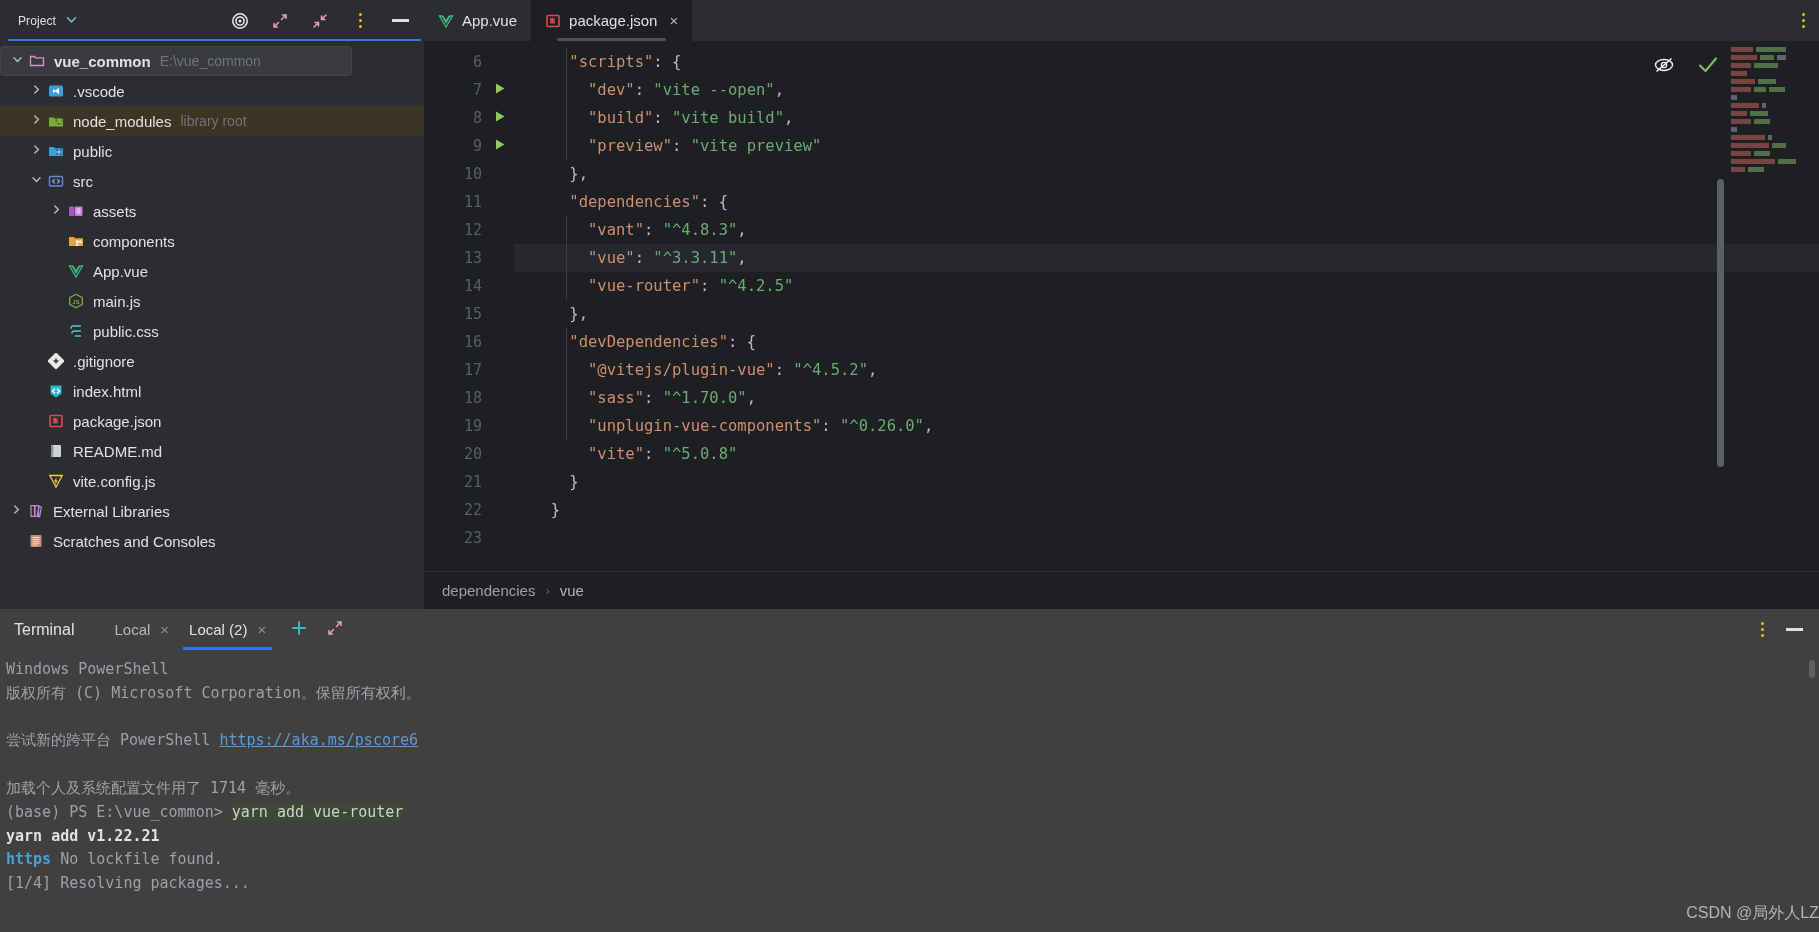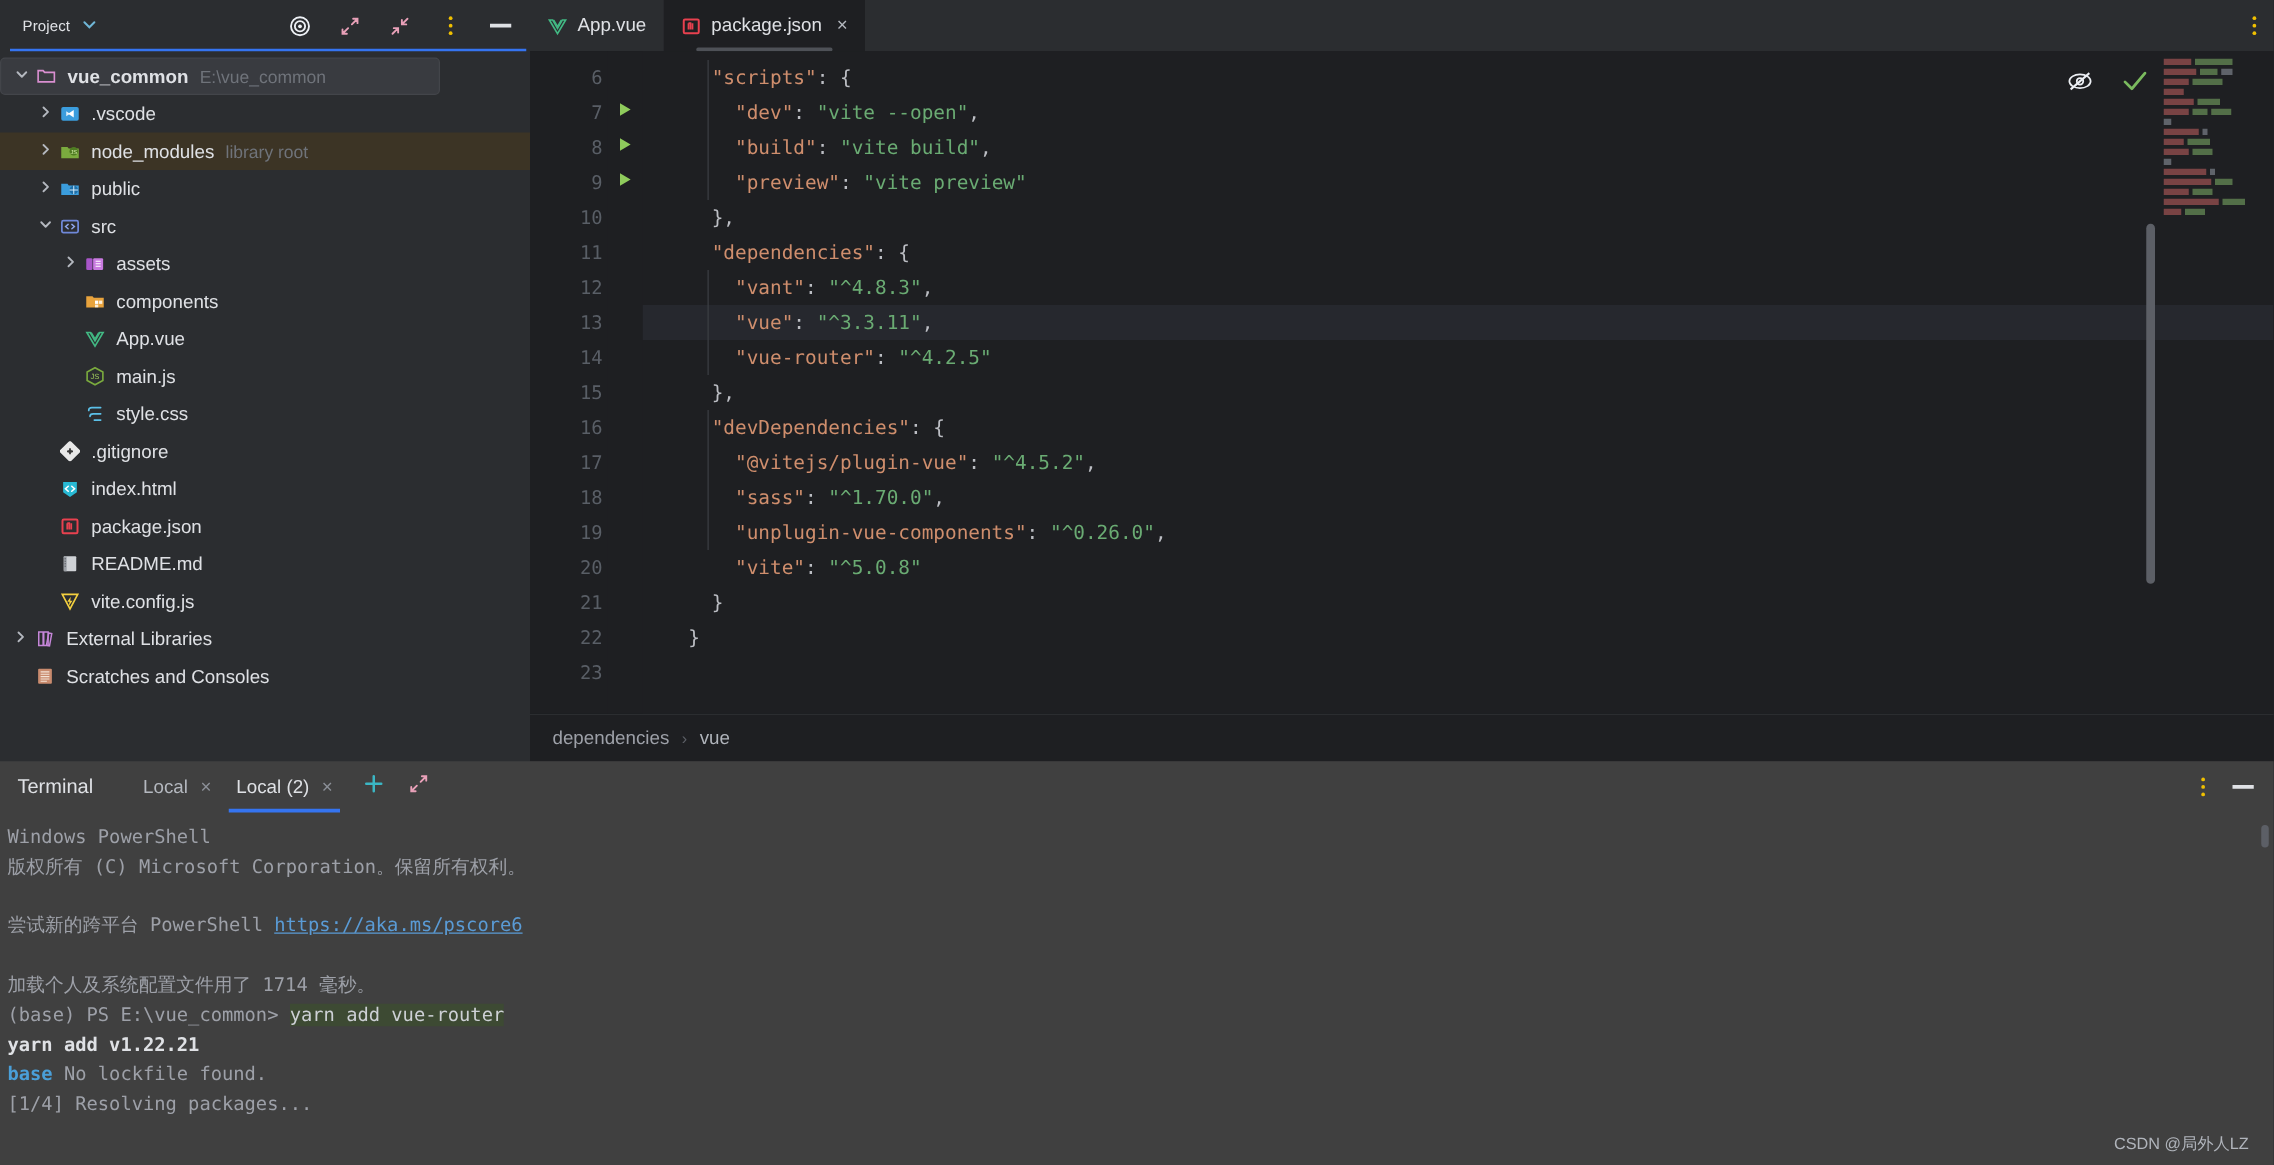--- a/index.html
+++ b/index.html
@@ -150,21 +150,21 @@
   .t-line { height: 23.8px; line-height: 23.8px; white-space: pre; }
   .t-dim { color: #9da0a8; }
   .t-link { color:#5a9bd5; text-decoration: underline; }
   .t-bold { color:#dfe1e5; font-weight: bold;}
   .t-info { color:#4a9fd8; font-weight:bold;}
   .t-hl { background:#3d4a33; color:#cdd0d5; }
   .t-scroll {
     position:absolute; right: 4px; top: 10px; width: 6px; height: 18px; background:#5c5f66; border-radius:3px;
   }
   .watermark {
-    position:absolute; right: 20px; bottom: 8px; color:#b0b4bb; font-size: 13px;
+    position:absolute; right: 0; bottom: 8px; color:#b0b4bb; font-size: 16px;
     font-family: "Liberation Sans", sans-serif;
   }
   .kebab { display:flex; flex-direction:column; gap:3px; }
   .kebab i { width:3px; height:3px; background:#f0c000; display:block; border-radius:50%;}
   .minus { width:17px; height:3px; background:#dfe1e5; display:block;}
 </style>
 </head>
 <body>
 
 <div id="app">
@@ -323,21 +323,21 @@
             </span>
             <span class="lbl">main.js</span>
           </div>
           <div class="row" style="padding-left: 46px;">
             <span class="arrow none"></span>
             <span class="ficon">
               <svg width="16" height="16" viewBox="0 0 16 16">
                 <path d="M12.5 3 H5.5 C3.5 3 3 4.4 3 5.3 M12.5 8 H6.5 C4.6 8 4 9.2 4 10 M12.5 13 H7.5" stroke="#5bc0e8" stroke-width="1.4" fill="none" stroke-linecap="round"></path>
               </svg>
             </span>
-            <span class="lbl">style.css</span>
+            <span class="lbl">public.css</span>
           </div>
           <div class="row" style="padding-left: 26px;">
             <span class="arrow none"></span>
             <span class="ficon">
               <svg width="16" height="16" viewBox="0 0 16 16">
                 <rect x="1.8" y="1.8" width="12.4" height="12.4" rx="1" transform="rotate(45 8 8)" fill="#e8e8e8"></rect>
                 <path d="M5.6 8 h4.8 M8 5.6 v4.8" stroke="#3b3b3b" stroke-width="1.4"></path>
                 <circle cx="8" cy="8" r="1.5" fill="#3b3b3b"></circle>
               </svg>
             </span>
@@ -646,19 +646,19 @@
     <div class="term-body" id="term-body">
       <div class="t-scroll"></div>
     <div class="t-line"><span class="t-dim">Windows PowerShell</span></div>
         <div class="t-line"><span class="t-dim">版权所有 (C) Microsoft Corporation。保留所有权利。</span></div>
         <div class="t-line"><span class="t-dim"></span></div>
         <div class="t-line"><span class="t-dim">尝试新的跨平台 PowerShell </span><span class="t-link">https://aka.ms/pscore6</span></div>
         <div class="t-line"><span class="t-dim"></span></div>
         <div class="t-line"><span class="t-dim">加载个人及系统配置文件用了 1714 毫秒。</span></div>
         <div class="t-line"><span class="t-dim">(base) PS E:\vue_common&gt; </span><span class="t-hl">yarn add vue-router</span></div>
         <div class="t-line"><span class="t-bold">yarn add v1.22.21</span></div>
-        <div class="t-line"><span class="t-info">base</span><span class="t-dim"> No lockfile found.</span></div>
+        <div class="t-line"><span class="t-info">https</span><span class="t-dim"> No lockfile found.</span></div>
         <div class="t-line"><span class="t-dim">[1/4] Resolving packages...</span></div>
       </div>
     <div class="watermark">CSDN @局外人LZ</div>
   </div>
 
 </div>
 
 </body></html>

